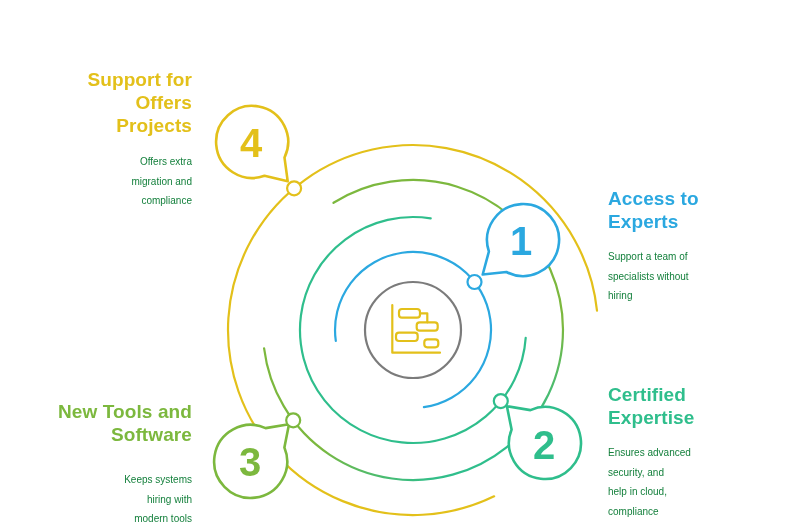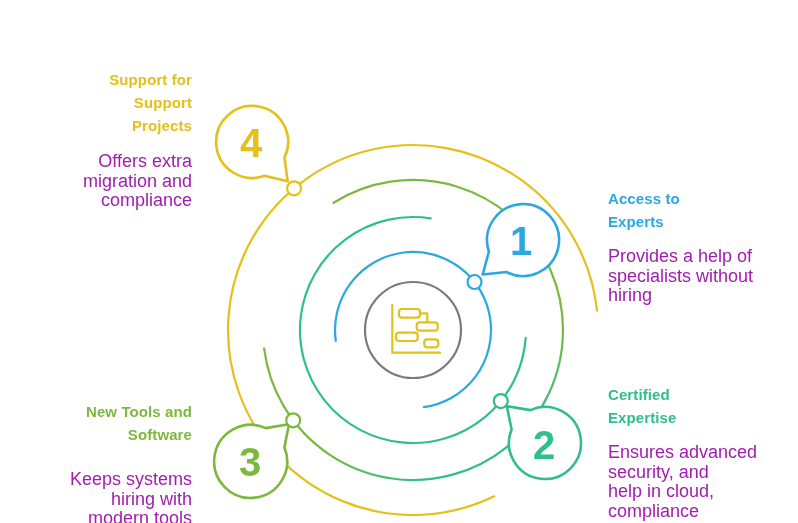--- a/index.html
+++ b/index.html
@@ -2,22 +2,22 @@
 <html><head>
 <meta charset="utf-8">
 <style>
   html,body{margin:0;padding:0;background:#fff;}
   .stage{
     position:relative;width:798px;height:523px;overflow:hidden;background:#fff;
     font-family:"Liberation Sans",sans-serif;
   }
   .stage svg{position:absolute;left:0;top:0;}
   .item{position:absolute;}
-  .item .title{font-size:15px;line-height:23px;font-weight:700;letter-spacing:.1px;}
-  .item .desc{font-size:18px;line-height:19.5px;color:#a21caf;margin-top:14px;}
+  .item .title{font-size:19px;line-height:23px;font-weight:700;letter-spacing:.1px;}
+  .item .desc{font-size:10px;line-height:19.5px;color:#15803d;margin-top:14px;}
   .align-right{text-align:right;}
   .align-left{text-align:left;}
   #item-1{left:608px;top:187px;width:150px;}
   #item-2{left:608px;top:383px;width:150px;}
   #item-3{right:606px;top:400px;width:160px;text-align:right;}
   #item-3 .desc{margin-top:24px;}
   #item-4{right:606px;top:68px;width:160px;}
   #item-4 .desc{margin-top:15px;}
   .bubble-num{font:700 40px "Liberation Sans",sans-serif;}
 </style>
@@ -72,21 +72,21 @@
     <circle cx="293.2" cy="420.3" r="7" fill="#fff" stroke-width="2.2" stroke="#7CB83E"></circle>
     <circle cx="294.1" cy="188.3" r="7" fill="#fff" stroke-width="2.2" stroke="#E3C01A"></circle>
   </svg>
 
   <div class="item align-left" id="item-1">
     <div class="title" style="color: rgb(43, 168, 224);">
       <div>Access to</div>
       <div>Experts</div>
     </div>
     <div class="desc">
-      <div>Provides a help of</div>
+      <div>Support a team of</div>
       <div>specialists without</div>
       <div>hiring</div>
     </div>
   </div>
 
   <div class="item align-left" id="item-2">
     <div class="title" style="color: rgb(47, 190, 140);">
       <div>Certified</div>
       <div>Expertise</div>
     </div>
@@ -106,21 +106,21 @@
     <div class="desc">
       <div>Keeps systems</div>
       <div>hiring with</div>
       <div>modern tools</div>
     </div>
   </div>
 
   <div class="item align-right" id="item-4">
     <div class="title" style="color: rgb(227, 192, 26);">
       <div>Support for</div>
-      <div>Support</div>
+      <div>Offers</div>
       <div>Projects</div>
     </div>
     <div class="desc">
       <div>Offers extra</div>
       <div>migration and</div>
       <div>compliance</div>
     </div>
   </div>
 
 </div>

